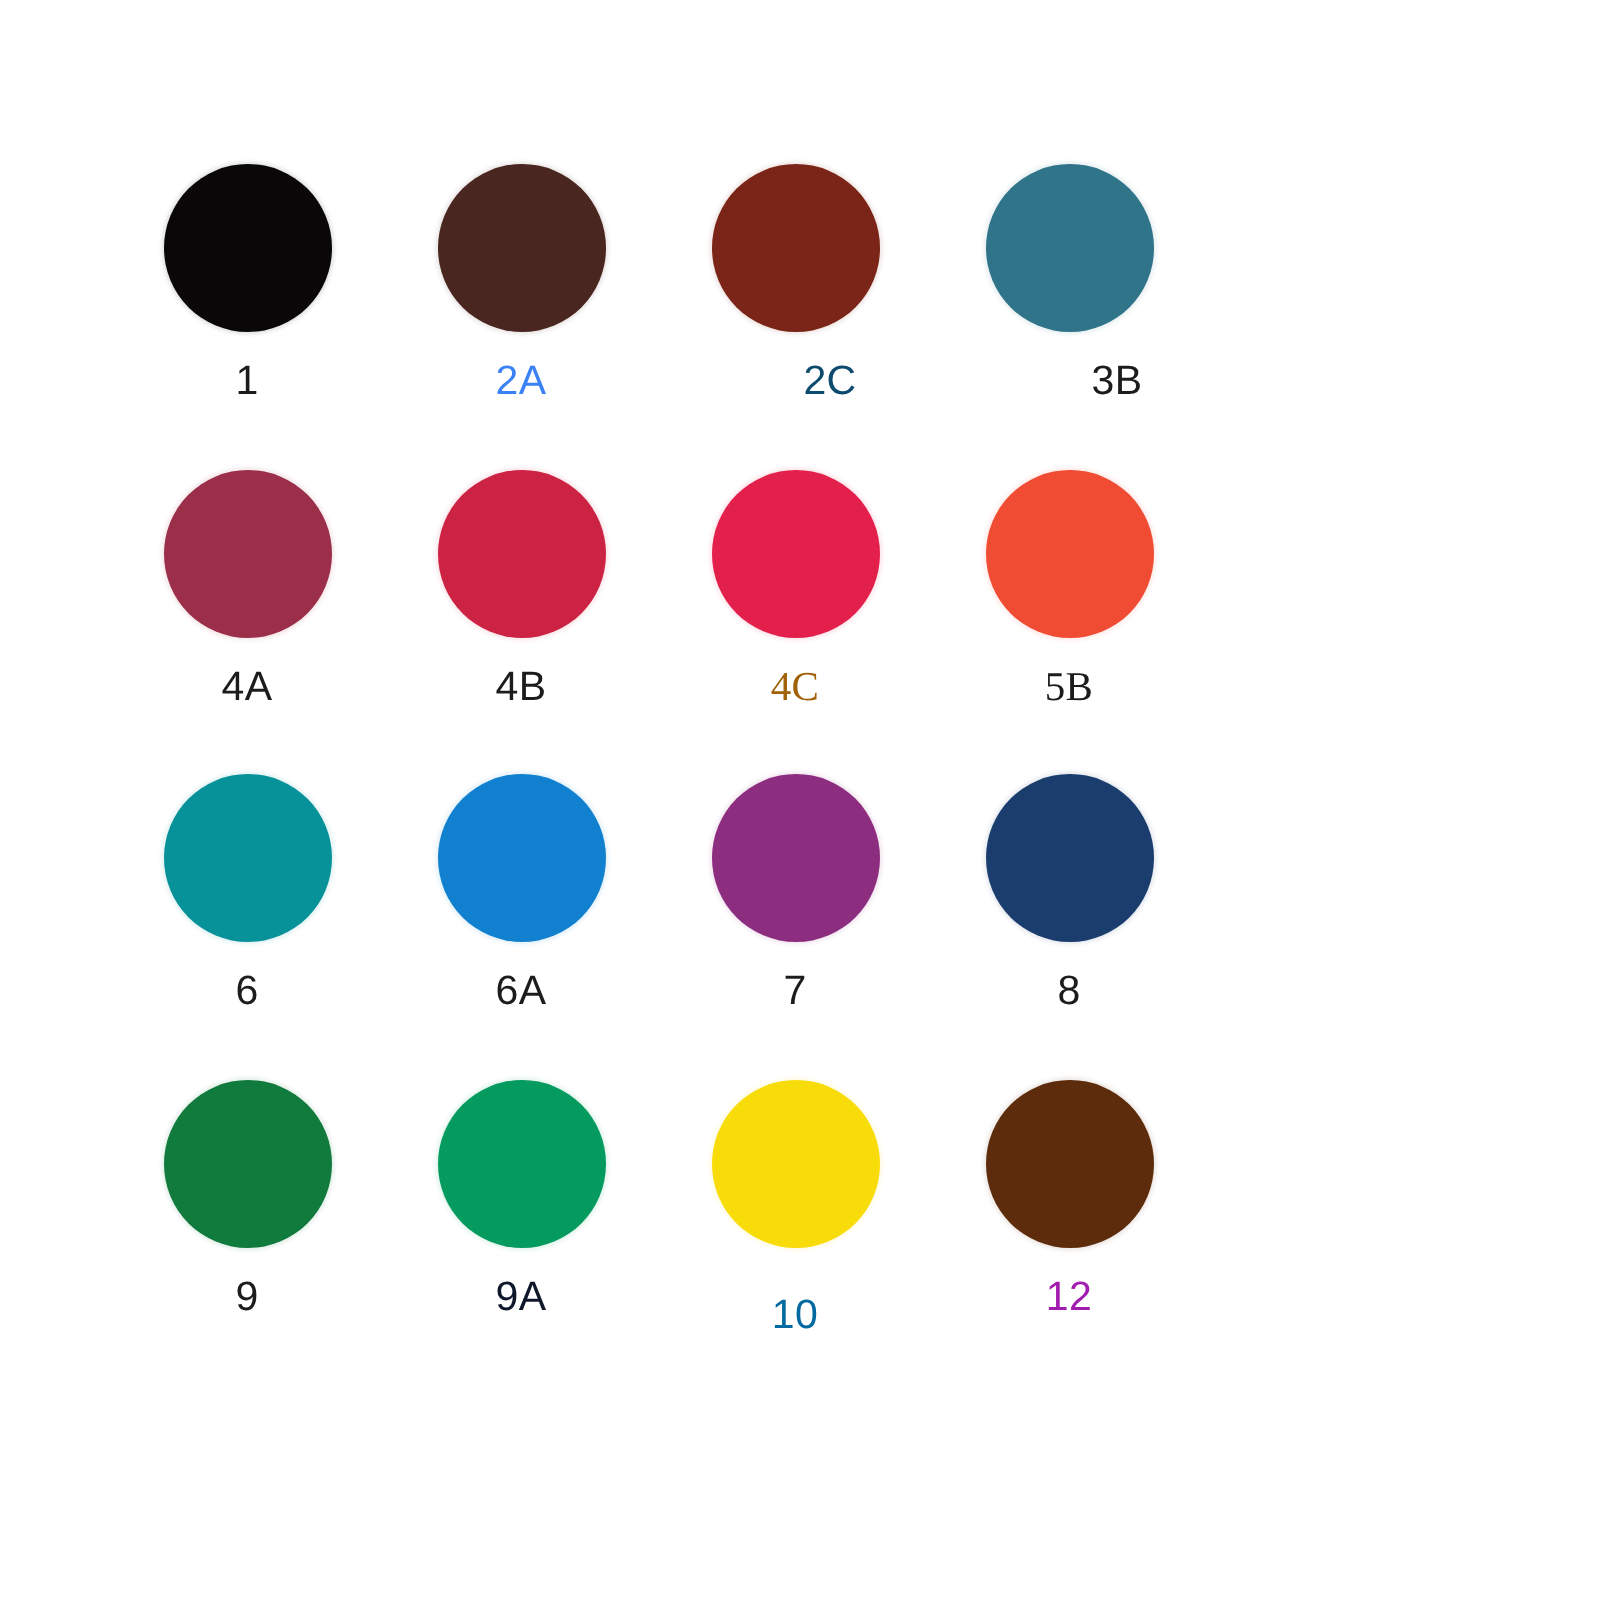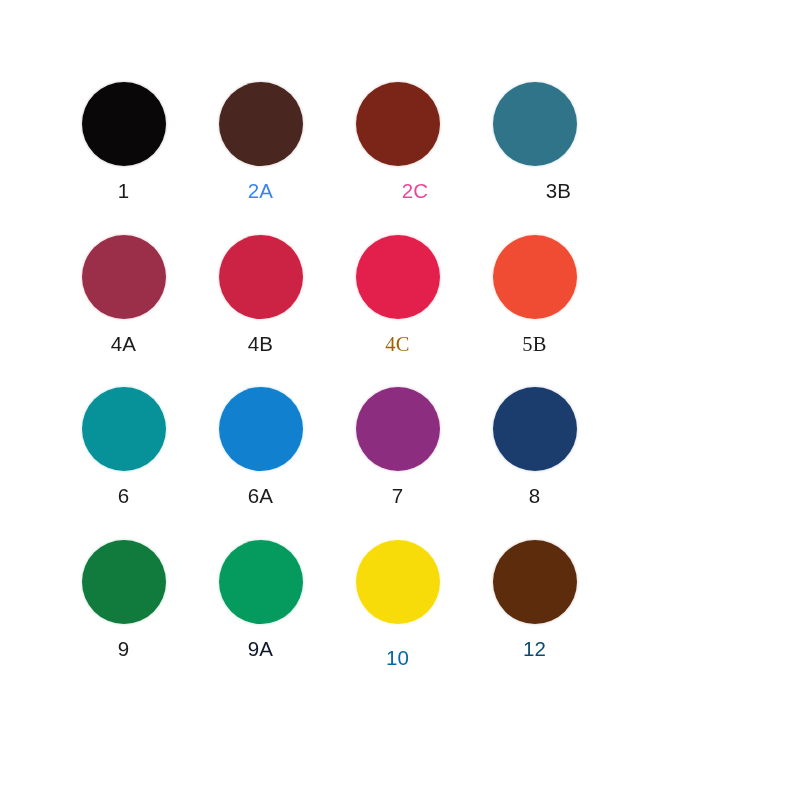--- a/index.html
+++ b/index.html
@@ -86,21 +86,21 @@
     <div class="swatch-cell">
       <div class="swatch-dot-wrap">
         <span class="swatch-dot" style="background-color: rgb(74, 38, 32); box-shadow: rgba(74, 38, 32, 0.133) 0px 0px 2px 1px;"></span>
       </div>
       <div class="swatch-label" style="color: #3b82f6;">2A</div>
     </div>
     <div class="swatch-cell">
       <div class="swatch-dot-wrap">
         <span class="swatch-dot" style="background-color: rgb(123, 36, 24); box-shadow: rgba(123, 36, 24, 0.133) 0px 0px 2px 1px;"></span>
       </div>
-      <div class="swatch-label" style="color: #ec4899; margin-left: 35px;">2C</div>
+      <div class="swatch-label" style="color: #0c4a6e; margin-left: 35px;">2C</div>
     </div>
     <div class="swatch-cell">
       <div class="swatch-dot-wrap">
         <span class="swatch-dot" style="background-color: rgb(47, 116, 137); box-shadow: rgba(47, 116, 137, 0.133) 0px 0px 2px 1px;"></span>
       </div>
       <div class="swatch-label" style="color: rgb(28, 28, 28); margin-left: 48px;">3B</div>
     </div>
   </div>
 
   <div class="swatch-row">
@@ -173,18 +173,18 @@
     <div class="swatch-cell">
       <div class="swatch-dot-wrap">
         <span class="swatch-dot" style="background-color: rgb(248, 220, 9); box-shadow: rgba(248, 220, 9, 0.133) 0px 0px 2px 1px;"></span>
       </div>
       <div class="swatch-label" style="color: #0369a1; margin-top: 20px;">10</div>
     </div>
     <div class="swatch-cell">
       <div class="swatch-dot-wrap">
         <span class="swatch-dot" style="background-color: rgb(92, 44, 12); box-shadow: rgba(92, 44, 12, 0.133) 0px 0px 2px 1px;"></span>
       </div>
-      <div class="swatch-label" style="color: #0c4a6e;">12</div>
+      <div class="swatch-label" style="color: #a21caf;">12</div>
     </div>
     <div class="swatch-cell"></div>
   </div>
 
 </div>
 
 </body></html>

